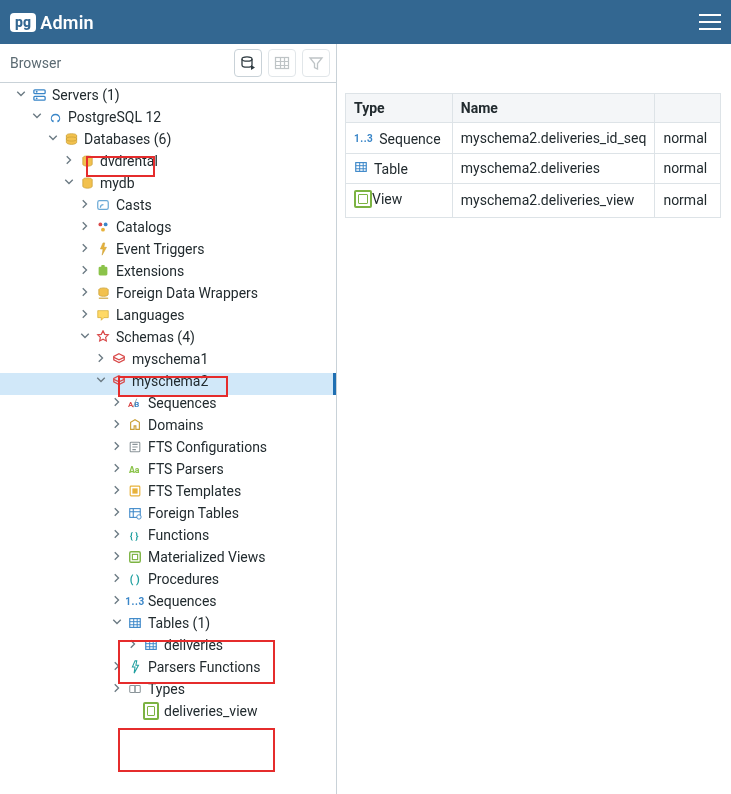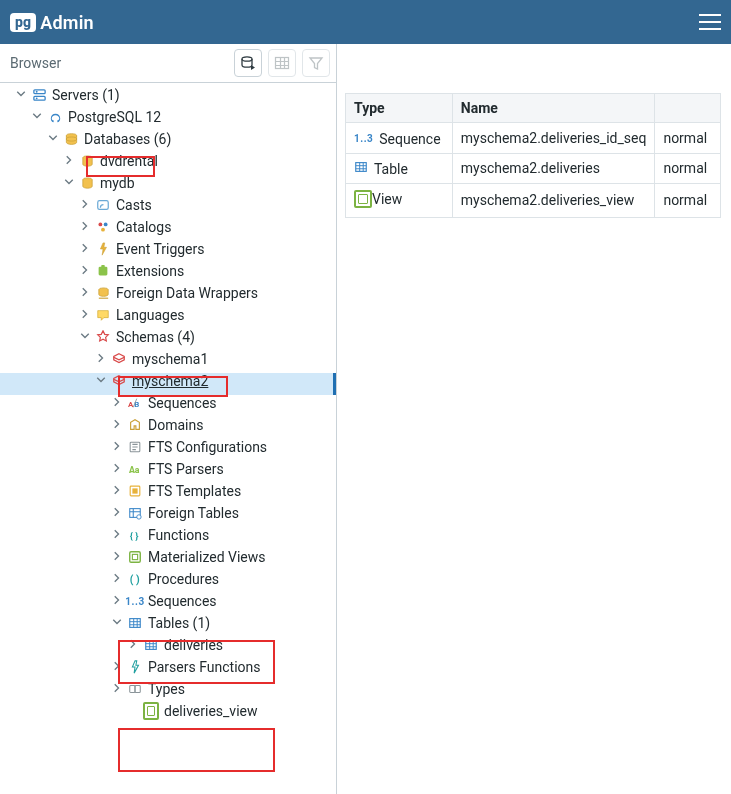--- a/index.html
+++ b/index.html
@@ -133,21 +133,20 @@
     display: inline-flex; align-items: center; justify-content: center;
     margin: 0 5px 0 3px;
     flex: 0 0 auto;
   }
   .label {
     font-size: 14px;
     color: var(--text);
   }
   .node.selected {
     background: var(--selected);
-    text-decoration: underline;
   }
   .node.selected::after {
     content: "";
     position: absolute;
     right: 0; top: 0; bottom: 0;
     width: 3px;
     background: var(--selected-bar);
   }
   .hl { 
     position: absolute;

